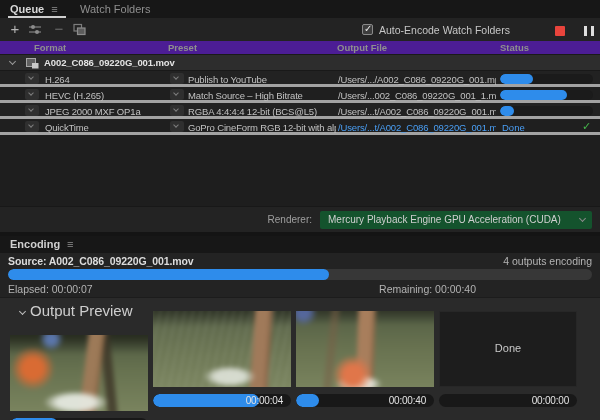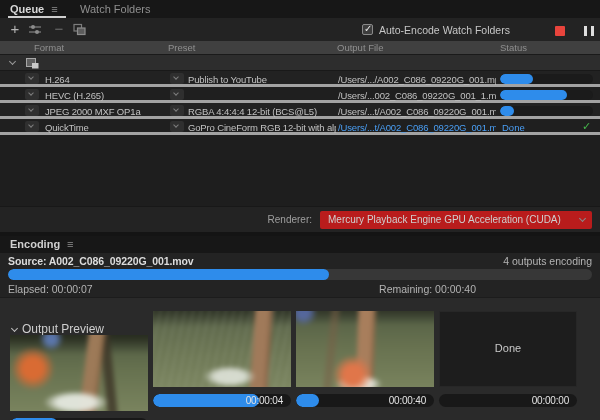--- a/index.html
+++ b/index.html
@@ -35,22 +35,22 @@
   .auto-enc { position:absolute; top:5px; left:362px; height:13px; }
   .cbx { position:absolute; left:0; top:1px; width:11px; height:11px; background:#3d3d3d;
          border:1px solid #8a8a8a; border-radius:2px; }
   .cbx.checked::after { content:"✓"; position:absolute; left:1px; top:-2px; color:#e8e8e8; font-size:10px; font-weight:bold; }
   .auto-enc .lbl { position:absolute; left:17px; top:1px; font-size:10.5px; color:#c6c6c6; white-space:nowrap; }
   .stop-btn { position:absolute; left:555px; top:8px; width:10px; height:10px; background:#e8443c; border-radius:1px; }
   .pause-btn { position:absolute; left:584px; top:8px; width:10px; height:10px; }
   .pause-btn::before, .pause-btn::after { content:""; position:absolute; top:0; width:3px; height:10px; background:#dedede; }
   .pause-btn::before{ left:0; } .pause-btn::after{ right:0; }
 
-  .q-header { position:absolute; left:0; top:41px; width:600px; height:14px; background:#404040;
-              border-bottom:1px solid #1a1a1a; font-size:9.5px; color:#8f8f8f; }
+  .q-header { position:absolute; left:0; top:41px; width:600px; height:14px; background:#4c1d95;
+              border-bottom:1px solid #1a1a1a; font-size:9.5px; color:#8f8f8f;font-weight:bold; }
   .q-header span { position:absolute; top:1px; }
   .h-format{ left:34px; } .h-preset{ left:168px; } .h-output{ left:337px; } .h-status{ left:500px; }
 
   .src-row { position:absolute; left:0; top:55px; width:600px; height:16px; background:#2d2d2d;
              border-bottom:1px solid #191919; }
   .src-row .chev { position:absolute; left:10px; top:4px; }
   .clip-icon { position:absolute; left:26px; top:3px; }
   .src-name { position:absolute; left:44px; top:2px; font-size:9.5px; font-weight:bold; color:#e4e4e4; letter-spacing:-0.1px; }
 
   .out-row { position:absolute; left:0; width:600px; height:16px; border-bottom:3px solid #a3a3a3; }
@@ -69,21 +69,21 @@
   .sfill { position:absolute; left:0; top:0; bottom:0; border-radius:5px; background:#2e8ceb; }
   .done-txt { position:absolute; left:502px; top:3px; font-size:9.5px; }
   .check-icon { position:absolute; left:582px; top:1px; color:#46b84c; font-size:11px; font-weight:bold; }
   .check-icon::before { content:"✓"; }
 
   .q-empty { position:absolute; left:0; top:135px; width:600px; height:71px; background:#1e1e1e; }
 
   .renderer-row { position:absolute; left:0; top:206px; width:600px; height:26px; background:#232323;
                   border-top:1px solid #181818; }
   .renderer-lbl { position:absolute; left:200px; top:7px; width:112px; text-align:right; font-size:10px; color:#9f9f9f; }
-  .renderer-dd { position:absolute; left:320px; top:4px; width:272px; height:18px; background:#b91c1c;
+  .renderer-dd { position:absolute; left:320px; top:4px; width:272px; height:18px; background:#14532d;
                  border-radius:2px; font-size:10px; color:#cfcfcf; line-height:18px; padding:0 8px; white-space:nowrap; overflow:hidden; }
   .renderer-dd .chev { position:absolute; right:7px; top:5px; border-color:#8a8a8a; }
 
   .panel-gap { position:absolute; left:0; top:232px; width:600px; height:4px; background:#141414; }
 
   
   .e-tabbar { position:absolute; left:0; top:236px; width:600px; height:17px; background:#171717;padding-left:48px; }
   .e-tab { position:absolute; left:10px; top:0; height:17px; line-height:17px; font-size:11px; color:#d0d0d0; font-weight:bold; }
   .e-tab .menu-icon { color:#8f8f8f; margin-left:7px; }
 
@@ -92,21 +92,21 @@
   .e-outs { position:absolute; right:8px; font-size:10.5px; color:#b3b3b3; }
 
   .big-bar { position:absolute; left:8px; top:269px; width:584px; height:11px; background:#373737; border-radius:5.5px; overflow:hidden; }
   .big-fill { position:absolute; left:0; top:0; bottom:0; border-radius:5.5px; background:#2e8ceb; }
 
   .e-timeline { position:absolute; left:0; top:283px; width:484px; height:13px; }
   .e-elapsed { position:absolute; left:8px; font-size:10.5px; color:#b3b3b3; }
   .e-remaining { position:absolute; right:8px; font-size:10.5px; color:#b3b3b3;padding-left:22px; }
 
   .preview-panel { position:absolute; left:0; top:297px; width:600px; height:123px; background:#2a2a2a; border-top:1px solid #1c1c1c; }
-  .pv-header { position:absolute; left:12px; top:4px; font-size:12px; color:#cecece;margin-top:20px; }
+  .pv-header { position:absolute; left:20px; top:4px; font-size:15px; color:#cecece; }
   .pv-header .chev { margin-right:5px; position:relative; top:-2px; border-color:#bdbdbd; }
 
   .pv-thumb { position:absolute; top:13px; width:138px; height:76px; background:#111; overflow:hidden; }
   .t0{ left:10px;margin-top:24px; } .t1{ left:153px; } .t2{ left:296px; } .t3{ left:439px; }
   .pv-art { position:absolute; inset:-8px; filter:blur(2px); }
   .art1 { background:
       radial-gradient(circle at 20% 45%, #d96b33 0 10px, rgba(217,107,51,0) 22px),
       radial-gradient(circle at 32% 13%, rgba(95,125,185,0.9) 0 5px, rgba(95,125,185,0) 12px),
       radial-gradient(ellipse 42px 15px at 48% 82%, rgba(232,236,228,0.92) 0 45%, rgba(232,236,228,0) 78%),
       linear-gradient(97deg, transparent 52%, #9d7a58 54% 60%, #8a6848 62%, transparent 64%),
@@ -178,20 +178,21 @@
     <span class="h-output">Output File</span>
     <span class="h-status">Status</span>
   </div>
 
   <div class="src-row">
     <span class="chev"></span>
     <svg class="clip-icon" width="13" height="11" viewBox="0 0 13 11">
       <rect x="0.5" y="0.5" width="9" height="8" fill="#606060" stroke="#a8a8a8"></rect>
       <rect x="6" y="5" width="6.5" height="5.5" fill="#c9c9c9"></rect>
     </svg>
+    <span class="src-name">A002_C086_09220G_001.mov</span>
   </div>
 
   <div class="out-row row-a r0">
     <span class="chevbox cb-fmt">
         <span class="chev"></span>
       </span>
     <span class="cell c-fmt">H.264</span>
     <span class="chevbox cb-pre">
         <span class="chev"></span>
       </span>
@@ -202,20 +203,21 @@
       </span>
   </div>
   <div class="out-row row-b r1">
     <span class="chevbox cb-fmt">
         <span class="chev"></span>
       </span>
     <span class="cell c-fmt">HEVC (H.265)</span>
     <span class="chevbox cb-pre">
         <span class="chev"></span>
       </span>
+    <span class="cell c-pre">Match Source – High Bitrate</span>
     <span class="cell c-out">/Users/...002_C086_09220G_001_1.mp4</span>
     <span class="sbar">
         <span class="sfill" style="width: 72%;"></span>
       </span>
   </div>
   <div class="out-row row-a r2">
     <span class="chevbox cb-fmt">
         <span class="chev"></span>
       </span>
     <span class="cell c-fmt">JPEG 2000 MXF OP1a</span>

